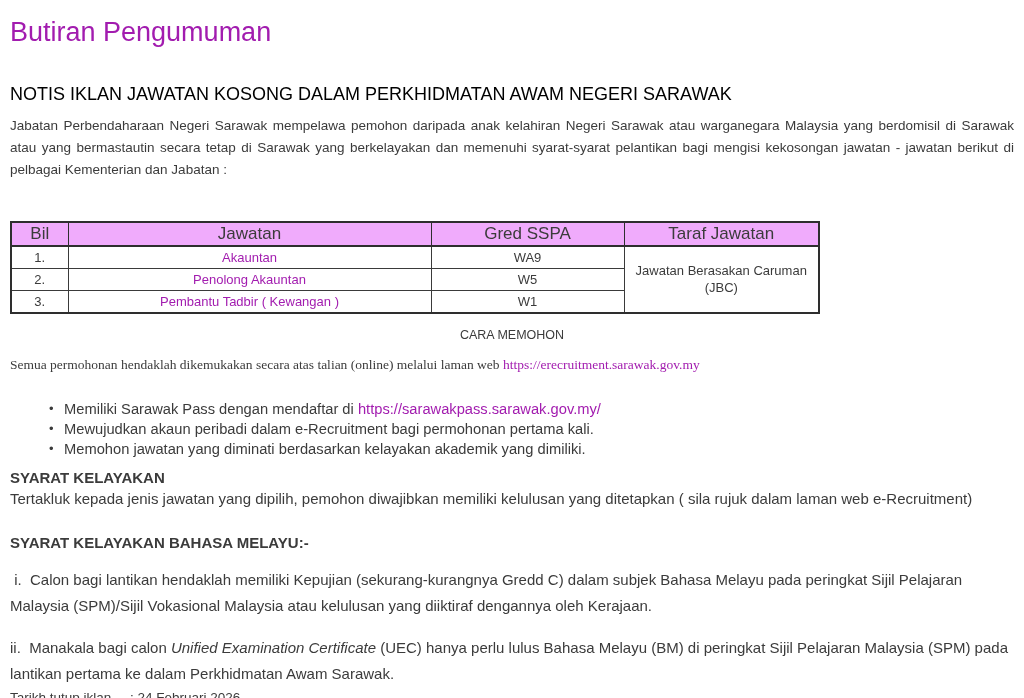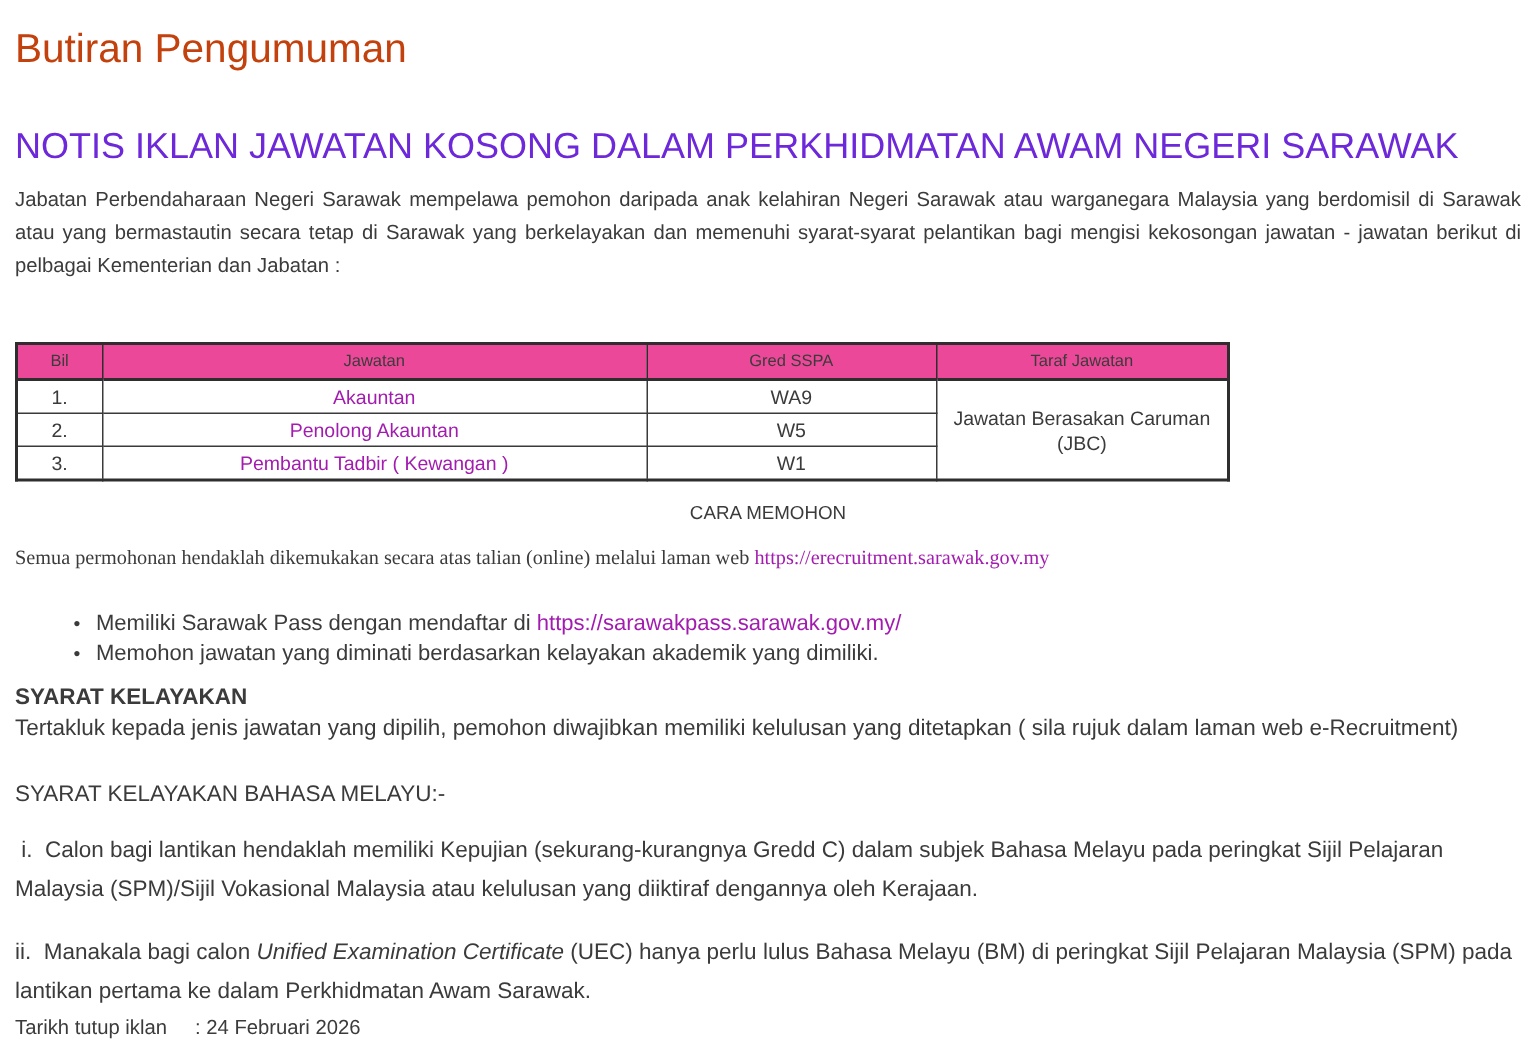--- a/index.html
+++ b/index.html
@@ -13,28 +13,28 @@
     color: #3b3b3b;
   }
   .content {
     padding: 0 10px;
     box-sizing: border-box;
     width: 1024px;
   }
   .page-title {
     font-size: 27px;
     font-weight: 400;
-    color: #c2410c;
+    color: #a21caf;
     margin: 16px 0 0 0;
     line-height: 1.2;
   }
   .notice-heading {
-    font-size: 24px;
+    font-size: 18px;
     font-weight: 400;
-    color: #6d28d9;
+    color: #000000;
     margin: 36px 0 0 0;
     line-height: 1.2;
   }
   .intro {
     font-size: 13.5px;
     line-height: 22px;
     text-align: justify;
     margin: 9px 0 0 0;
   }
   a.link {
@@ -43,23 +43,23 @@
     cursor: pointer;
   }
   table.vacancy {
     border-collapse: collapse;
     margin-top: 40px;
     border: 2px solid #2e2e2e;
     table-layout: fixed;
     width: 808px;
   }
   table.vacancy th {
-    background: #ec4899;
+    background: #f0abfc;
     font-weight: 400;
-    font-size: 11px;
+    font-size: 17px;
     height: 22px;
     border: 1px solid #2e2e2e;
     border-bottom-width: 2px;
     text-align: center;
     padding: 0 4px;
   }
   table.vacancy td {
     font-size: 13px;
     height: 21px;
     border: 1px solid #3a3a3a;
@@ -101,21 +101,21 @@
     font-size: 15px;
     font-weight: 700;
     margin-top: 12px;
   }
   .syarat-body {
     font-size: 15px;
     margin-top: 4px;
   }
   .bm-heading {
     font-size: 15px;
-    font-weight: 400;
+    font-weight: 700;
     margin-top: 27px;
   }
   .bm-item {
     font-size: 15px;
     line-height: 26px;
     margin-top: 16px;
     white-space: pre-wrap;
   }
   .bm-item.second {
     margin-top: 16px;
@@ -178,20 +178,21 @@
       </tr>
     </tbody>
   </table>
 
   <div class="cara-heading">CARA MEMOHON</div>
 
   <div class="semua"><span>Semua permohonan hendaklah dikemukakan secara atas talian (online) melalui laman web </span><a class="link" href="#">https://erecruitment.sarawak.gov.my</a></div>
 
   <ul class="apply-list">
     <li><span>Memiliki Sarawak Pass dengan mendaftar di </span><a class="link" href="#">https://sarawakpass.sarawak.gov.my/</a></li>
+    <li><span>Mewujudkan akaun peribadi dalam e-Recruitment bagi permohonan pertama kali.</span></li>
     <li><span>Memohon jawatan yang diminati berdasarkan kelayakan akademik yang dimiliki.</span></li>
   </ul>
 
   <div class="syarat-heading">SYARAT KELAYAKAN</div>
   <div class="syarat-body">Tertakluk kepada jenis jawatan yang dipilih, pemohon diwajibkan memiliki kelulusan yang ditetapkan ( sila rujuk dalam laman web e-Recruitment)</div>
 
   <div class="bm-heading">SYARAT KELAYAKAN BAHASA MELAYU:-</div>
 
   <div class="bm-item"> i.  Calon bagi lantikan hendaklah memiliki Kepujian (sekurang-kurangnya Gredd C) dalam subjek Bahasa Melayu pada peringkat Sijil Pelajaran Malaysia (SPM)/Sijil Vokasional Malaysia atau kelulusan yang diiktiraf dengannya oleh Kerajaan.</div>
 

